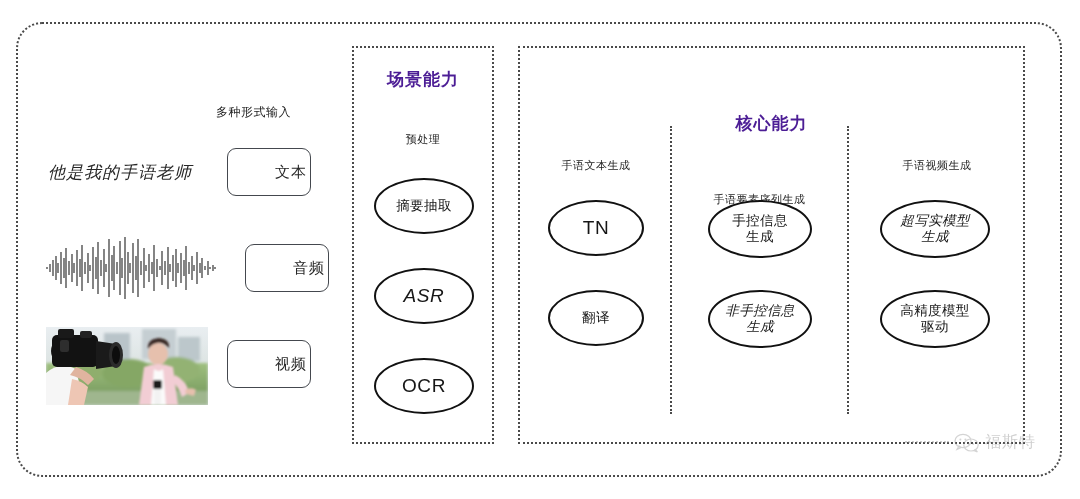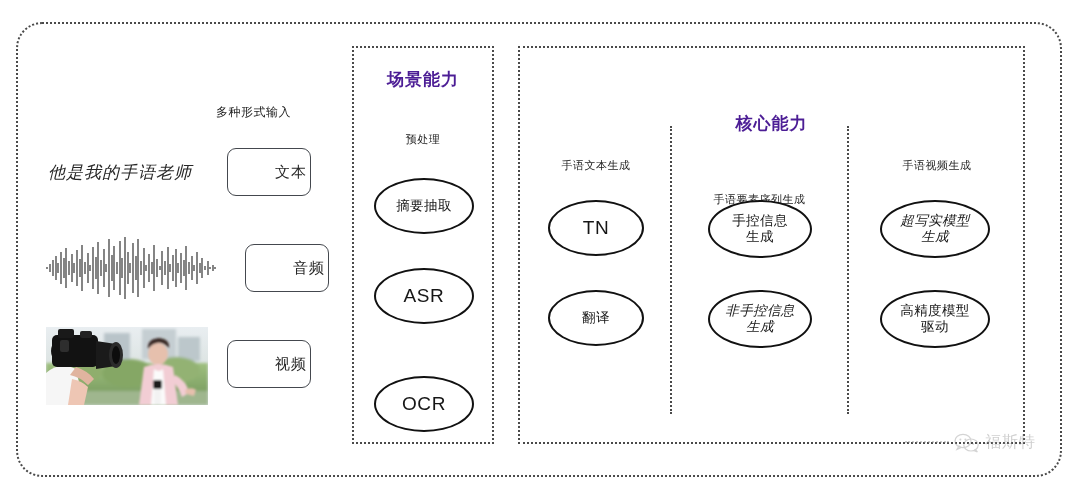--- a/index.html
+++ b/index.html
@@ -294,23 +294,23 @@
   </div>
 
   <div class="panel" style="left:352px; top:46px; width:142px; height:398px;">
 
     <div class="panel-title" style="top:20px;">场景能力</div>
 
     <div class="col-head" style="left:0; right:0; top:84px;">预处理</div>
 
     <div class="node" style="left:20px; top:130px; width:100px; height:56px;">摘要抽取</div>
 
-    <div class="node en" style="left:20px; top:220px; width:100px; height:56px;">ASR</div>
-
-    <div class="node en" style="left:20px; top:328px; width:100px; height:56px;">OCR</div>
+    <div class="node en" style="left:20px; top:220px; width:100px; height:56px;font-style:italic;">ASR</div>
+
+    <div class="node en" style="left:20px; top:310px; width:100px; height:56px;">OCR</div>
   </div>
 
   <div class="panel" style="left:518px; top:46px; width:507px; height:398px;">
 
     <div class="panel-title" style="top:20px;margin-top:44px;">核心能力</div>
 
     <div class="vdiv" style="left:150px; top:78px; height:288px;"></div>
     <div class="vdiv" style="left:327px; top:78px; height:288px;"></div>
 
     <div>

